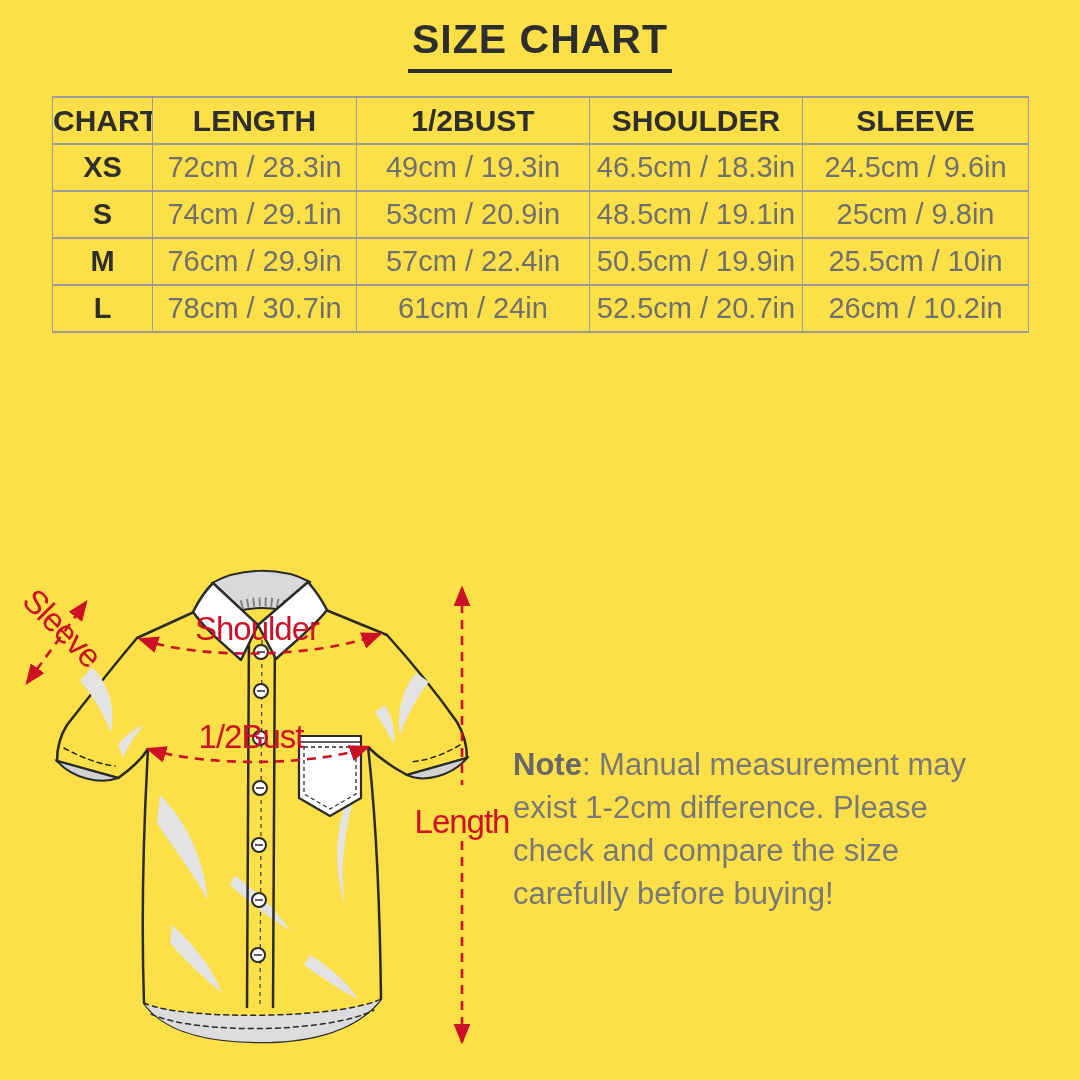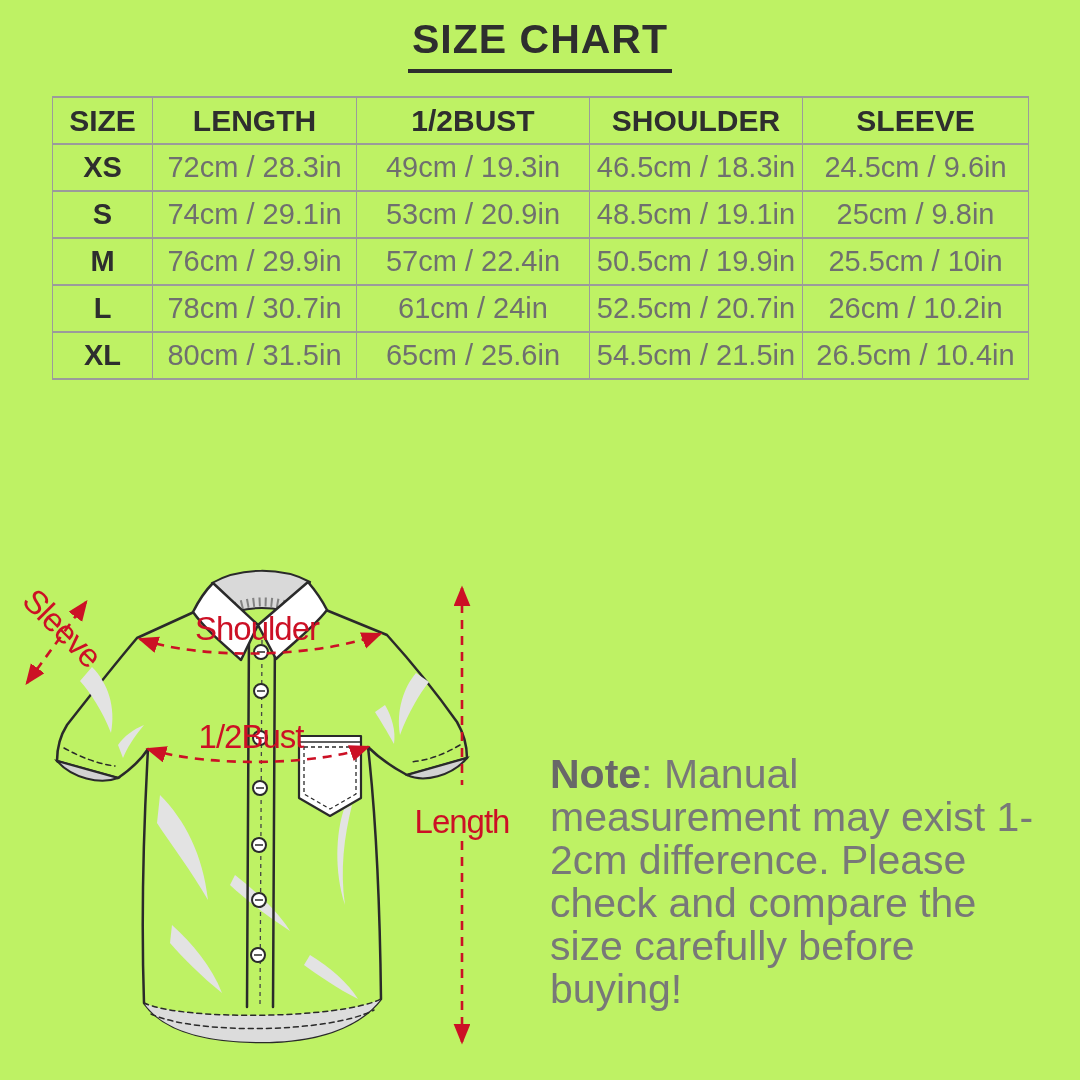--- a/index.html
+++ b/index.html
@@ -1,17 +1,17 @@
 <!DOCTYPE html>
 <html><head>
 <meta charset="utf-8">
 <style>
   html,body { margin:0; padding:0; background:#ffffff; }
   .canvas {
-    position:relative; width:1080px; height:1080px; background:#bef264;
+    position:relative; width:1080px; height:1080px; background:#fde047;
     font-family:"Liberation Sans","DejaVu Sans",sans-serif; overflow:hidden;
   }
   
   .page-title { position:absolute; top:16px; left:0; width:100%; text-align:center; }
   .page-title .t {
     display:inline-block; font-size:41px; font-weight:bold; color:#2e2e2e;
     letter-spacing:1px; border-bottom:4px solid #2e2e2e; padding:0 4px 6px 4px;
   }
   
   table.size-table {
@@ -21,22 +21,22 @@
   .size-table th, .size-table td {
     border:1px solid #9b9b9b; border-top:2px solid #9b9b9b; border-bottom:2px solid #9b9b9b;
     text-align:center; vertical-align:middle; height:45px; padding:0;
     white-space:nowrap; overflow:hidden;
   }
   .size-table th { font-size:30px; font-weight:bold; color:#2e2e2e; }
   .size-table td { font-size:29px; font-weight:normal; color:#6f6f6f;margin-top:24px; }
   .size-table td.szc { font-size:29px; font-weight:bold; color:#2e2e2e; }
   
   .note {
-    position:absolute; left:550px; top:712px; width:486px;
-    font-size:41px; line-height:43px; color:#787878;
+    position:absolute; left:513px; top:712px; width:486px;
+    font-size:31px; line-height:43px; color:#787878;
   }
   .note b { color:#686868; font-weight:bold; }
   
   svg.diagram { position:absolute; left:0; top:555px; }
   .shirt-line { fill:none; stroke:#2a2a2a; stroke-width:2.5; stroke-linejoin:round; stroke-linecap:round; }
   .stitch { fill:none; stroke:#2a2a2a; stroke-width:1.5; stroke-dasharray:5 4; stroke-linecap:round; }
   .redline { fill:none; stroke:#cc1025; stroke-width:2.6; stroke-dasharray:9 7; }
   .redlabel { fill:#cc1025; font-size:33px; letter-spacing:-1px; font-family:"Liberation Sans","DejaVu Sans",sans-serif; }
   .shade { fill:#e3e3e3; stroke:none; }
 </style>
@@ -52,21 +52,21 @@
   <table class="size-table">
     <colgroup>
       <col style="width:100px">
         <col style="width:204px">
         <col style="width:233px">
       <col style="width:213px">
         <col style="width:226px">
     </colgroup>
     <thead>
       <tr>
-        <th>SIZE</th>
+        <th>CHART</th>
         <th>LENGTH</th>
         <th>1/2BUST</th>
         <th>SHOULDER</th>
         <th>SLEEVE</th>
       </tr>
     </thead>
     <tbody>
       <tr>
         <td class="szc">XS</td>
         <td>72cm / 28.3in</td>
@@ -87,27 +87,20 @@
         <td>57cm / 22.4in</td>
         <td>50.5cm / 19.9in</td>
         <td>25.5cm / 10in</td>
       </tr>
       <tr>
         <td class="szc">L</td>
         <td>78cm / 30.7in</td>
         <td>61cm / 24in</td>
         <td>52.5cm / 20.7in</td>
         <td>26cm / 10.2in</td>
-      </tr>
-      <tr>
-        <td class="szc">XL</td>
-        <td>80cm / 31.5in</td>
-        <td>65cm / 25.6in</td>
-        <td>54.5cm / 21.5in</td>
-        <td>26.5cm / 10.4in</td>
       </tr>
     </tbody>
   </table>
 
   <svg class="diagram" width="540" height="525" viewBox="0 0 540 525">
     <defs>
       <marker id="arw" markerWidth="9" markerHeight="8" refX="7" refY="3.25" orient="auto-start-reverse" markerUnits="strokeWidth">
         <path d="M0,0 L8,3.25 L0,6.5 Z" fill="#cc1025"></path>
       </marker>
     </defs>

